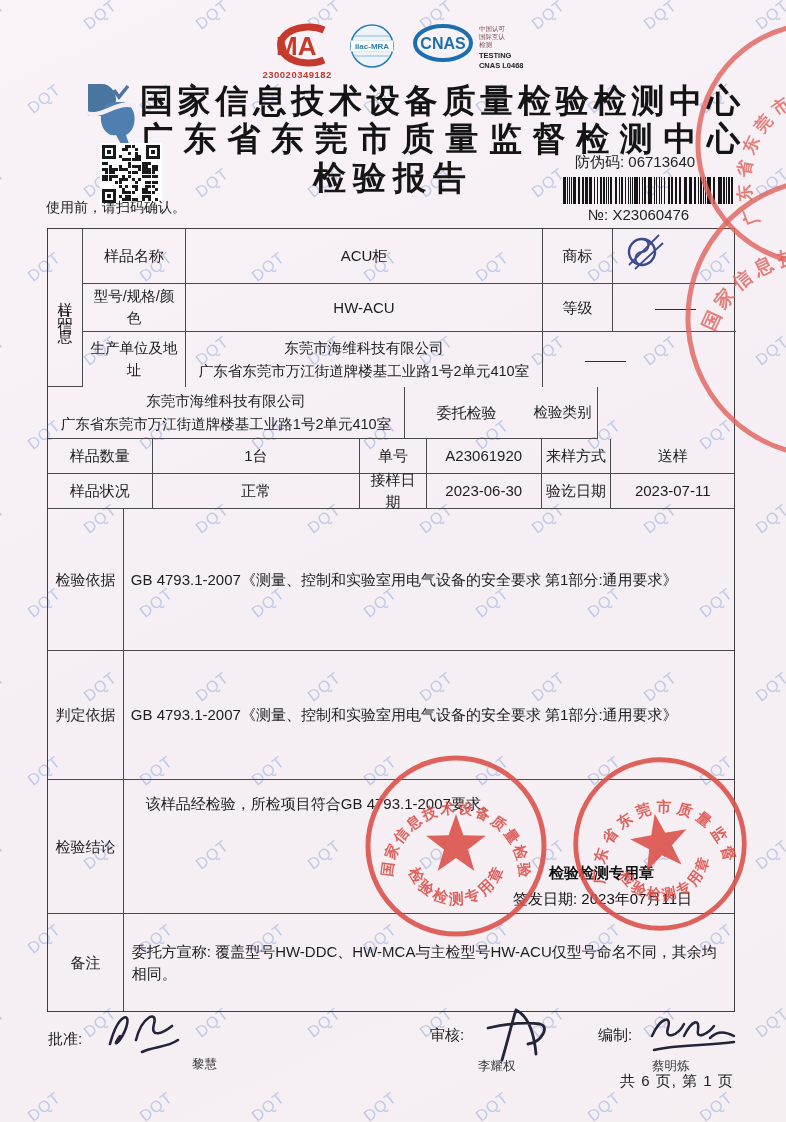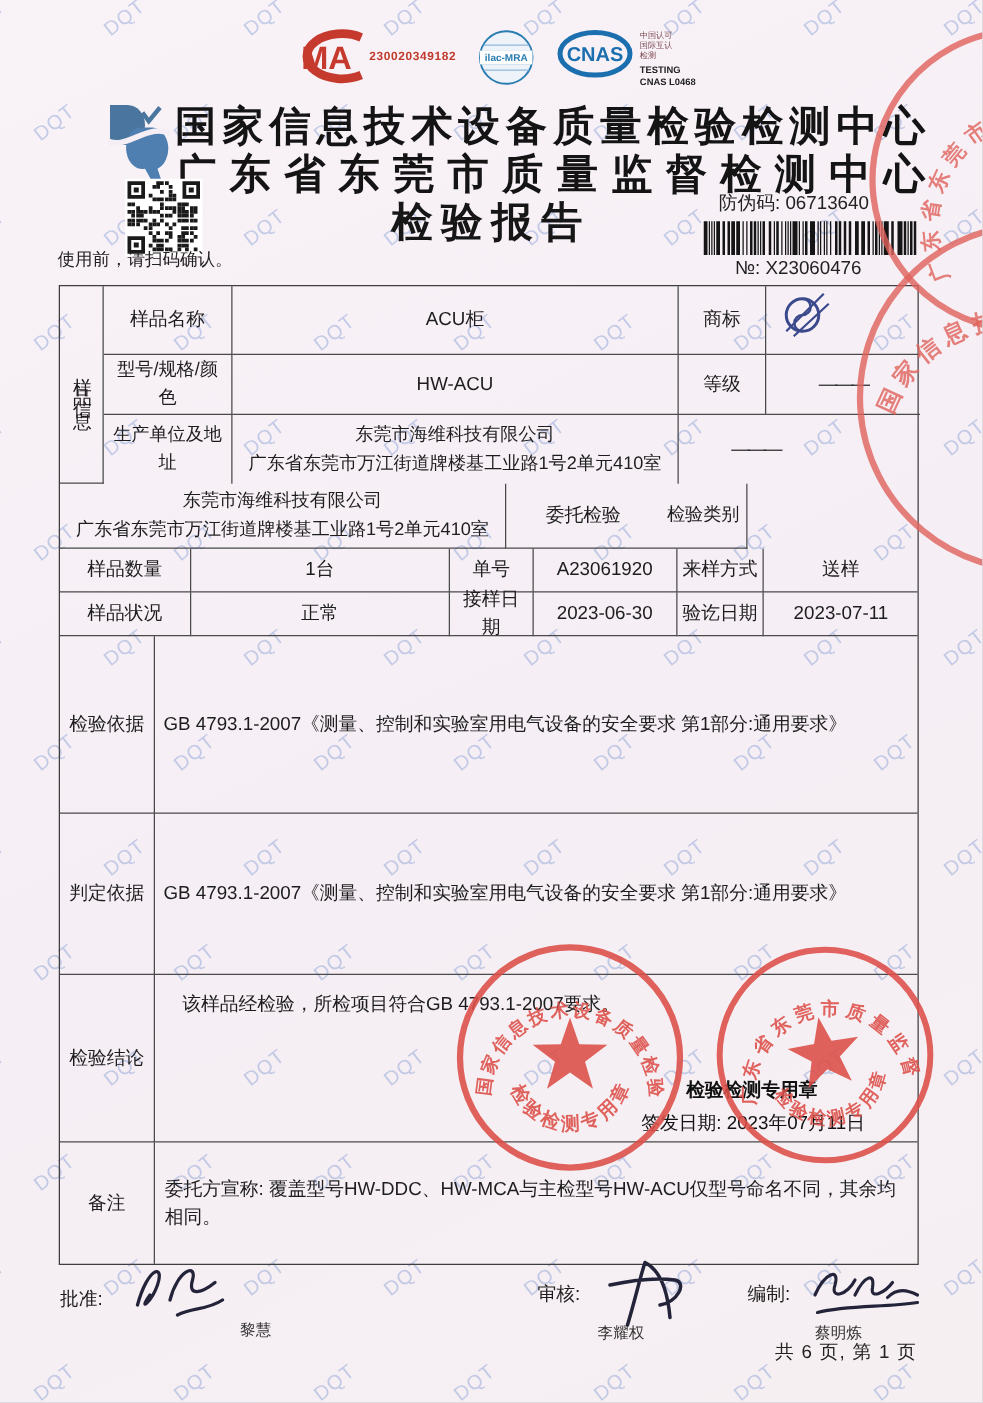--- a/index.html
+++ b/index.html
@@ -7,21 +7,21 @@
     background:linear-gradient(155deg,#f9f3f8 0%,#f5eef4 55%,#f6eff2 100%);
     font-family:"Liberation Sans","DejaVu Sans",sans-serif;color:#1d1d1d;}
   
   #watermarks{position:absolute;inset:0;z-index:1;pointer-events:none;}
   .wm{position:absolute;font-size:16px;color:rgba(125,150,210,0.42);transform:rotate(-38deg);
      font-family:"Liberation Sans",sans-serif;letter-spacing:1px;}
   .content{position:absolute;inset:0;z-index:2;}
   
   .logos-row{position:absolute;top:22px;left:0;width:100%;display:flex;justify-content:center;
     align-items:flex-start;gap:16px;}
-  .cma-block{display:flex;align-items:center;}
+  .cma-block{display:flex;flex-direction:column;align-items:center;}
   .cma-number{font-size:9.5px;color:#c0392b;letter-spacing:0.5px;margin-top:1px;font-weight:bold;}
   .cnas-block{display:flex;gap:5px;align-items:flex-start;}
   .cnas-captions{display:flex;flex-direction:column;line-height:1.25;padding-top:3px;}
   .cnas-cap{font-size:6.5px;color:#7d4a52;}
   .cnas-testing{font-size:7.5px;font-weight:bold;color:#222;margin-top:2px;}
   .cnas-code{font-size:7.5px;font-weight:bold;color:#222;}
   
   .title-block{position:absolute;top:84px;left:86px;width:656px;}
   .org-logo{position:absolute;left:0;top:-2px;}
   .titles{margin-left:54px;width:600px;}

